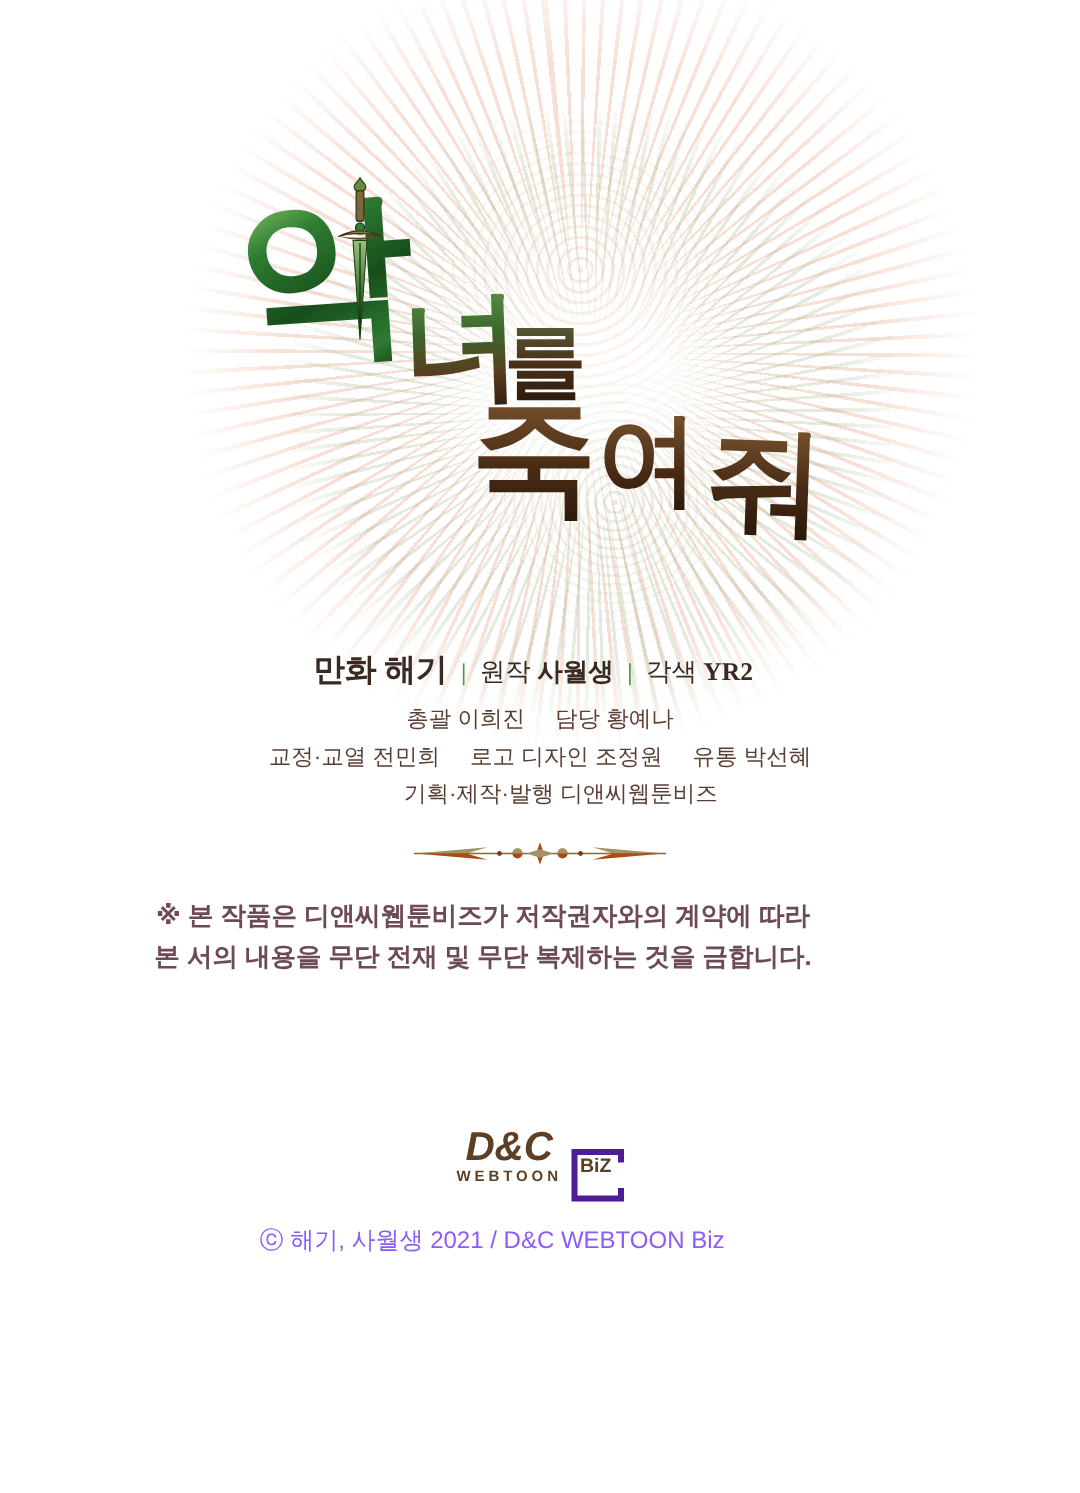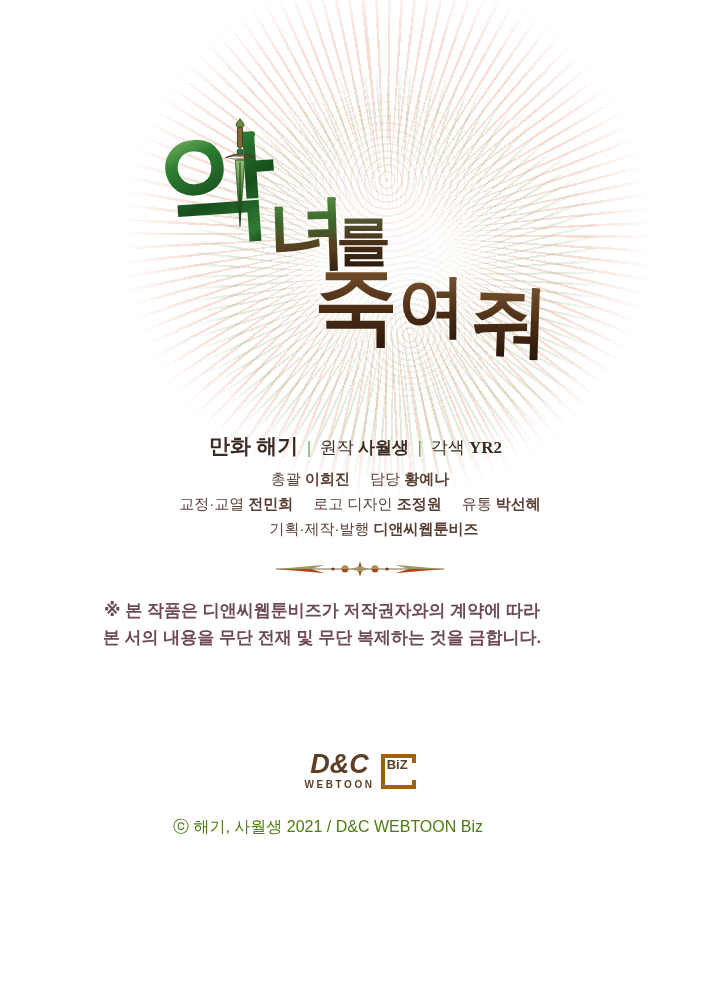--- a/index.html
+++ b/index.html
@@ -70,21 +70,21 @@
     color:#3a2a21; font-size:17px; white-space:nowrap;
   }
   .byline .main { font-size:21px; font-weight:bold; }
   .byline b { font-weight:bold; }
   .byline .sep { color:#4f9a3c; font-weight:bold; margin:0 9px; font-size:16px; }
 
   .staff-line {
     position:absolute; left:0; width:720px; text-align:center;
     color:#5a3e33; font-size:15px; white-space:nowrap;
   }
-  .staff-line b { font-weight:bold;margin-top:43px; }
+  .staff-line b { font-weight:normal;margin-top:43px; }
   .staff-line .gap { display:inline-block; width:20px; }
   .s1 { top:470px; } .s2 { top:495px; } .s3 { top:520px;padding-left:14px; }
 
   
   .divider { position:absolute; top:560px; left:275px; width:170px; height:18px; }
 
   
   .notice {
     position:absolute; top:597px; left:0; width:644px; text-align:center;
     color:#6e4a52; font-size:17px; line-height:27px; font-weight:bold;
@@ -93,33 +93,33 @@
   
   .pub-logo {
     position:absolute; top:753px; left:0; width:720px;
     display:flex; justify-content:center; align-items:flex-start;
     color:#5d3f26;
   }
   .pub-left { text-align:center; }
   .pub-dnc { font-size:27px; font-weight:900; letter-spacing:0px; line-height:0.85;font-style:italic; }
   .pub-webtoon { font-size:10px; font-weight:bold; letter-spacing:2.6px; margin-top:3px; }
   .pub-bracket {
-    position:relative; margin-left:6px; margin-top:1px;
+    position:relative; margin-left:6px; margin-top:13px;
     width:27px; height:27px;
-    border:4px solid #a16207; box-sizing:content-box;
+    border:4px solid #4c1d95; box-sizing:content-box;
   }
   .pub-bracket::after {  
     content:""; position:absolute; right:-4px; top:5px; bottom:5px; width:4px; background:#fff;
   }
   .pub-biz { position:absolute; left:2px; top:0px; font-size:13px; font-weight:900; line-height:1; }
 
   
   .copyright {
     position:absolute; top:817px; left:0; width:656px; text-align:center;
-    color:#4d7c0f; font-size:16px;
+    color:#8b5cf6; font-size:16px;
   }
 </style>
 </head>
 <body>
 
 <div class="page">
 
   <div class="sunburst-pink"></div>
   <div class="sunburst-green"></div>
   <div class="lace-top"></div>

